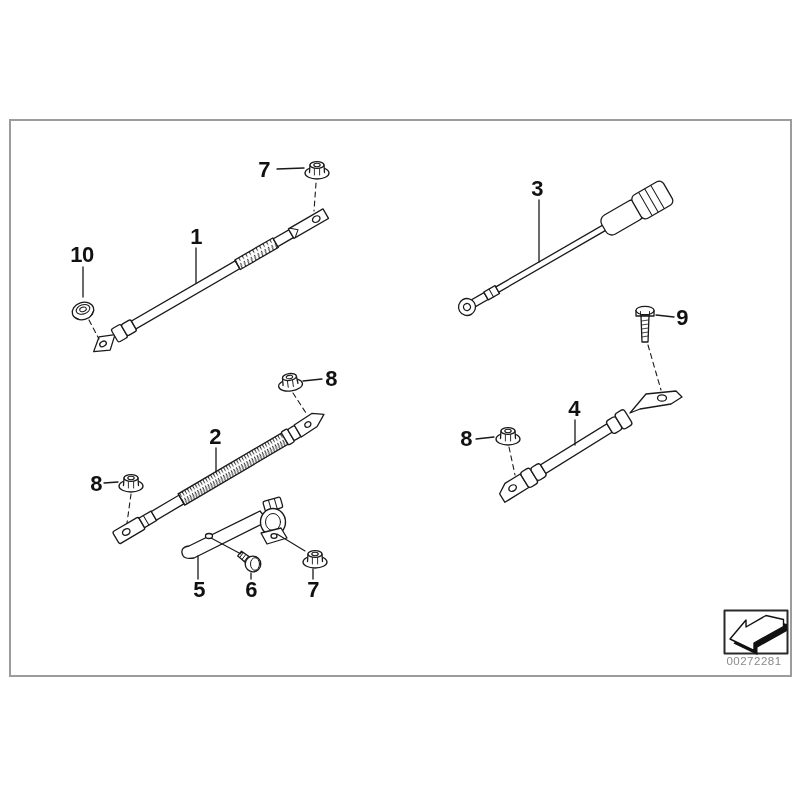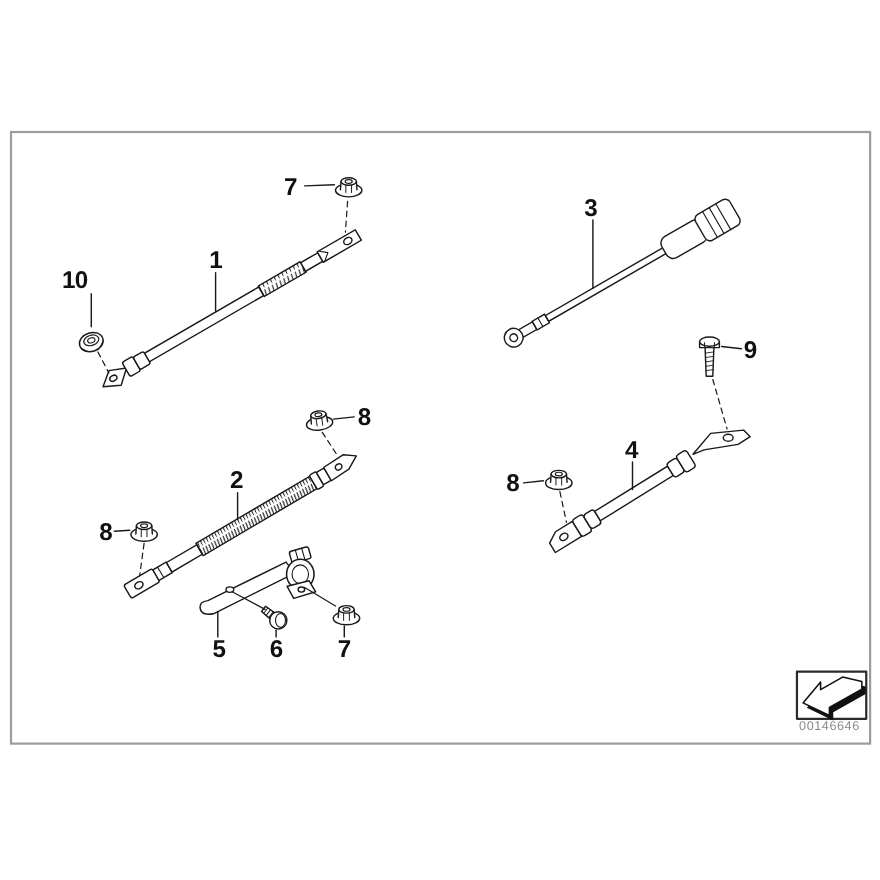--- a/index.html
+++ b/index.html
@@ -192,15 +192,15 @@
 <span class="callout" style="left:537px;top:189px">3</span>
 <span class="callout" style="left:574px;top:409px">4</span>
 <span class="callout" style="left:199px;top:590px">5</span>
 <span class="callout" style="left:251px;top:590px">6</span>
 <span class="callout" style="left:264px;top:170px">7</span>
 <span class="callout" style="left:313px;top:590px">7</span>
 <span class="callout" style="left:331px;top:379px">8</span>
 <span class="callout" style="left:96px;top:484px">8</span>
 <span class="callout" style="left:466px;top:439px">8</span>
 <span class="callout" style="left:682px;top:318px">9</span>
-<span class="callout" style="left:68px;top:255px">10</span>
-
-<span class="stamp">00146646</span>
+<span class="callout" style="left:82px;top:255px">10</span>
+
+<span class="stamp">00272281</span>
 
 </body></html>

